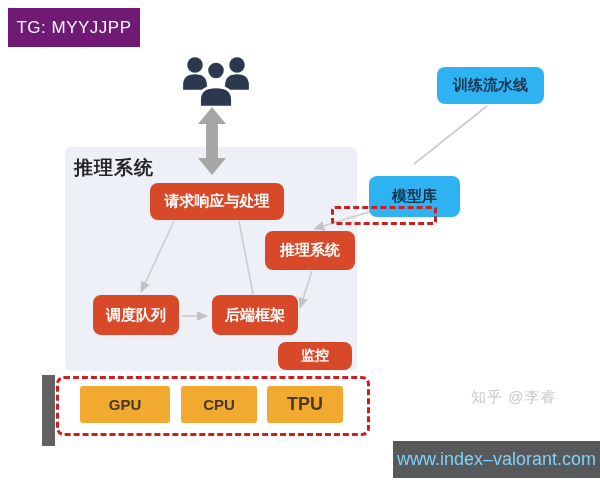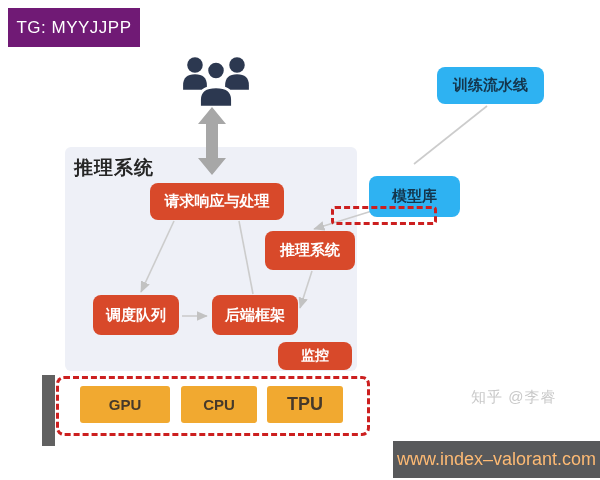--- a/index.html
+++ b/index.html
@@ -70,21 +70,21 @@
   .users-svg{left:181px;top:55px;width:70px;height:53px;z-index:3;}
   .arrow-svg{left:198px;top:107px;width:28px;height:68px;z-index:3;}
 
   
   .watermark{
     left:449px;top:388px;width:100px;
     color:#c9c9c9;font-size:15px;letter-spacing:1px;z-index:3;margin-left:22px;
   }
   .site-bar{
     left:393px;top:441px;width:207px;height:37px;
-    background:#58595b;color:#fdba74;
+    background:#58595b;color:#7dd3fc;
     display:flex;align-items:center;justify-content:center;
     font-size:18px;z-index:5;
   }
 </style>
 </head>
 <body>
 
 <div class="abs tg-badge">TG: MYYJJPP</div>
 
 <svg class="abs users-svg" viewBox="0 0 76 58">

